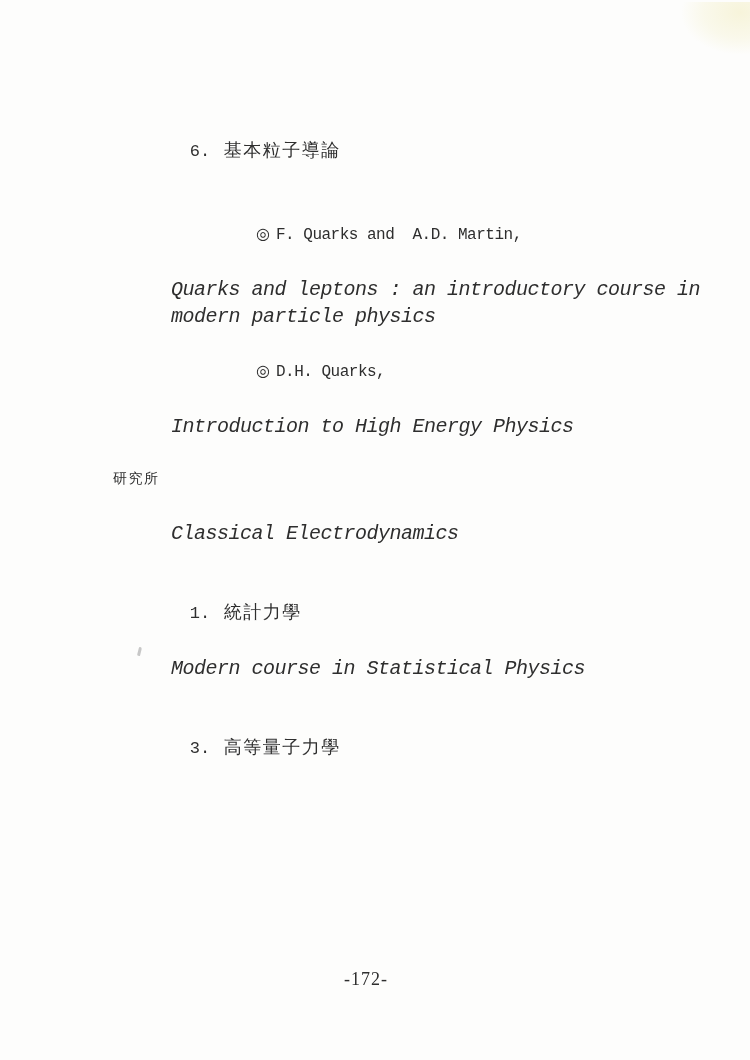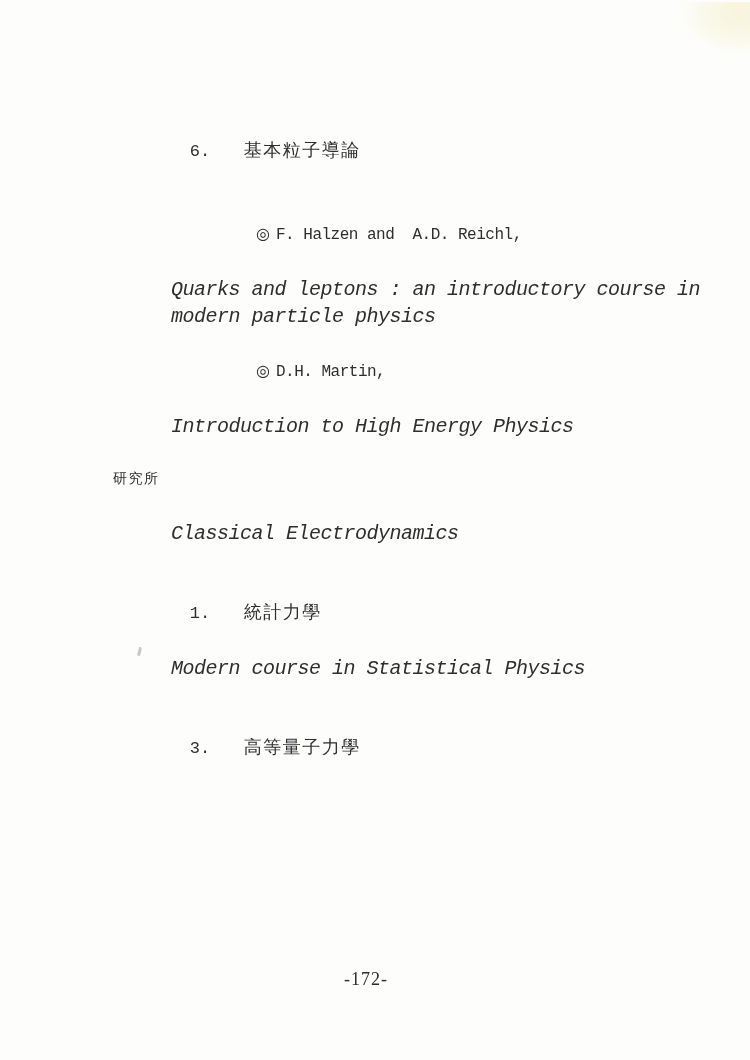--- a/index.html
+++ b/index.html
@@ -59,21 +59,20 @@
     width: 34px;
     font-family: "Liberation Mono", monospace;
     font-size: 17px;
     vertical-align: baseline;
   }
   .course-title-zh {
     font-family: "Liberation Serif", serif;
     font-size: 18px;
     letter-spacing: 1.5px;
     font-weight: 500;
-    margin-left: 20px;
   }
   .grad-heading {
     line-height: 27px;
     margin: 16px 0 28px 0;
     font-family: Liberation Sans, sans-serif;
     font-size: 14px;
     letter-spacing: 1.5px;
     font-weight: 500;
     white-space: pre;
   }
@@ -122,28 +121,28 @@
   <div class="scan-artifact"></div>
 
   <div class="content">
 
     <div class="course">
       <div class="course-header">
         <span class="course-number">6.</span><span class="course-title-zh">基本粒子導論</span>
       </div>
       <div class="book">
         <div class="book-author-line">
-          <span class="bullseye-icon">◎</span><span>F. Halzen and  A.D. Reichl,</span>
+          <span class="bullseye-icon">◎</span><span>F. Quarks and  A.D. Martin,</span>
         </div>
         <div class="book-title-line">Quarks and leptons : an introductory course in</div>
         <div class="book-title-line">modern particle physics</div>
       </div>
       <div class="book">
         <div class="book-author-line">
-          <span class="bullseye-icon">◎</span><span>D.H. Martin,</span>
+          <span class="bullseye-icon">◎</span><span>D.H. Quarks,</span>
         </div>
         <div class="book-title-line">Introduction to High Energy Physics</div>
       </div>
     </div>
 
     <div class="grad-heading">研究所</div>
 
     <div class="course">
       <div class="book">
         <div class="book-title-line">Classical Electrodynamics</div>

